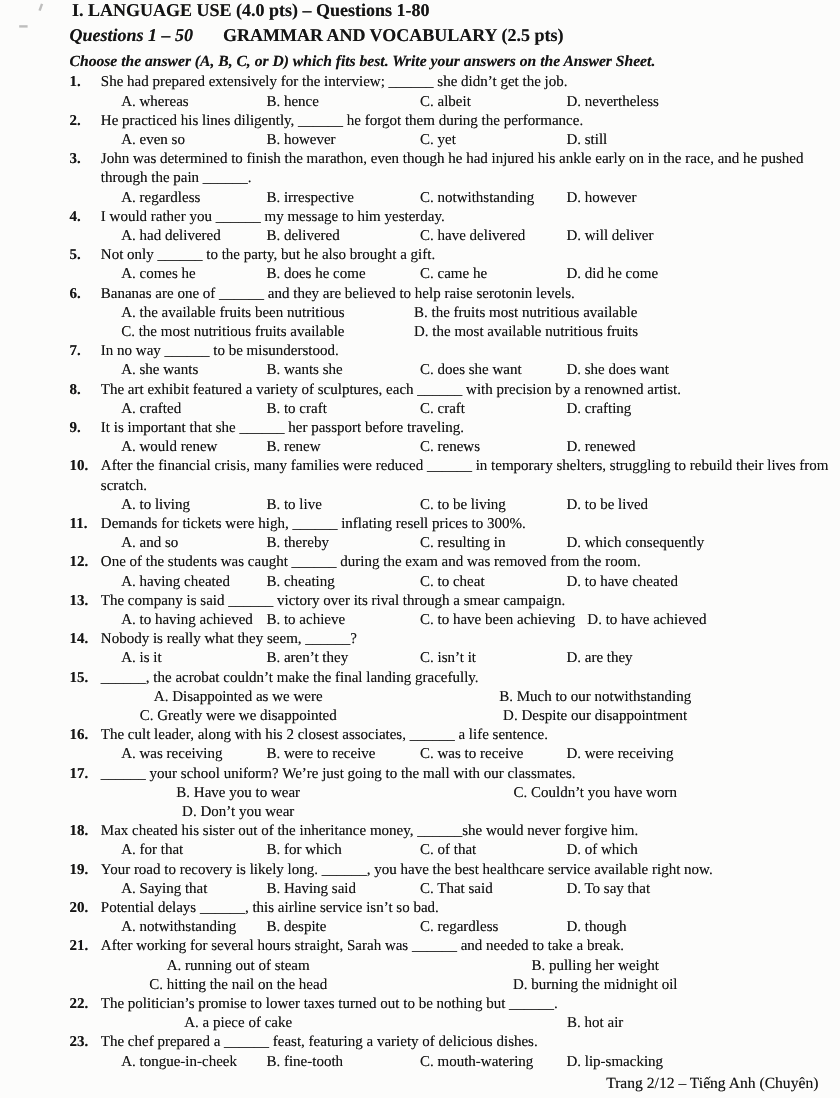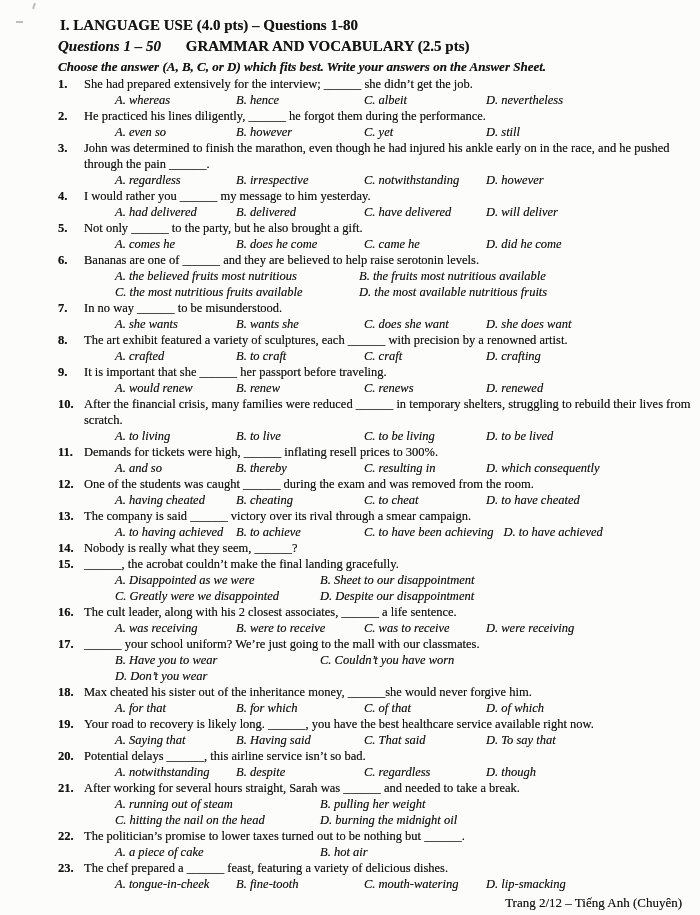--- a/index.html
+++ b/index.html
@@ -3,21 +3,21 @@
 <meta charset="utf-8">
 <style>
   html,body { margin:0; padding:0; background:#ffffff; }
   .page {
     position:relative;
     width:700px; height:915px;
     background:#fcfcfb;
     color:#151515;
     font-family:"Liberation Serif", "DejaVu Serif", serif;
     box-sizing:border-box;
-    padding-top:16px;
+    padding-top:0;
     overflow:hidden;
     text-shadow:0 0 0.4px rgba(10,10,10,0.55);
   }
   .hdr1 {
     margin:0 0 0 60px;
     font-weight:bold; font-size:15px; line-height:19px;
     white-space:nowrap;
   }
   .hdr2 {
     margin:2px 0 0 58px;
@@ -28,24 +28,24 @@
   .instructions {
     margin:2px 0 0 58px;
     font-weight:bold; font-style:italic;
     font-size:13px; line-height:17px;
     white-space:nowrap;
   }
   #questions { margin-top:1px; font-size:12.5px; line-height:16px; }
   .question { position:relative; margin-left:58px; padding-left:26px; width:638px; box-sizing:border-box; }
   .q-num { position:absolute; left:0; top:0; font-weight:bold; }
   .q-text { }
-  .q-options { margin-left:31px; display:grid;font-style:italic; }
+  .q-options { margin-left:17px; display:grid; }
   .opt { padding-right:10px; white-space:nowrap; }
   .opt-four     { grid-template-columns:minmax(121px,max-content) minmax(128px,max-content) minmax(122px,max-content) auto; }
-  .opt-two      { grid-template-columns:minmax(205px,max-content) auto; }
+  .opt-two      { grid-template-columns:minmax(205px,max-content) auto;text-align:center; }
   .opt-two-wide { grid-template-columns:minmax(244px,max-content) auto; }
   .footer {
     margin-top:2px;
     text-align:right; padding-right:18px;
     font-size:13px; line-height:17px;
   }
   .scan-mark { position:absolute; background:#8a8a8a; opacity:.55; }
   .mark1 { left:33px; top:3px;  width:2px; height:6px; transform:rotate(20deg); }
   .mark2 { left:16px; top:21px; width:7px; height:2px; }
 </style>
@@ -133,21 +133,21 @@
   <span class="opt">C. came he</span>
 
   <span class="opt">D. did he come</span>
 </div>
   </div>
 
   <div class="question">
     <span class="q-num">6.</span>
     <div class="q-text">Bananas are one of ______ and they are believed to help raise serotonin levels.</div>
     <div class="q-options opt-two-wide">
-  <span class="opt">A. the believed fruits most nutritious</span>
+  <span class="opt">A. the available fruits been nutritious</span>
 
   <span class="opt">B. the fruits most nutritious available</span>
 
   <span class="opt">C. the most nutritious fruits available</span>
 
   <span class="opt">D. the most available nutritious fruits</span>
 </div>
   </div>
 
   <div class="question">
@@ -244,29 +244,38 @@
 
   <span class="opt">C. to have been achieving</span>
 
   <span class="opt">D. to have achieved</span>
 </div>
   </div>
 
   <div class="question">
     <span class="q-num">14.</span>
     <div class="q-text">Nobody is really what they seem, ______?</div>
+    <div class="q-options opt-four">
+  <span class="opt">A. is it</span>
+
+  <span class="opt">B. aren’t they</span>
+
+  <span class="opt">C. isn’t it</span>
+
+  <span class="opt">D. are they</span>
+</div>
   </div>
 
   <div class="question">
     <span class="q-num">15.</span>
     <div class="q-text">______, the acrobat couldn’t make the final landing gracefully.</div>
     <div class="q-options opt-two">
   <span class="opt">A. Disappointed as we were</span>
 
-  <span class="opt">B. Sheet to our disappointment</span>
+  <span class="opt">B. Much to our notwithstanding</span>
 
   <span class="opt">C. Greatly were we disappointed</span>
 
   <span class="opt">D. Despite our disappointment</span>
 </div>
   </div>
 
   <div class="question">
     <span class="q-num">16.</span>
     <div class="q-text">The cult leader, along with his 2 closest associates, ______ a life sentence.</div>

